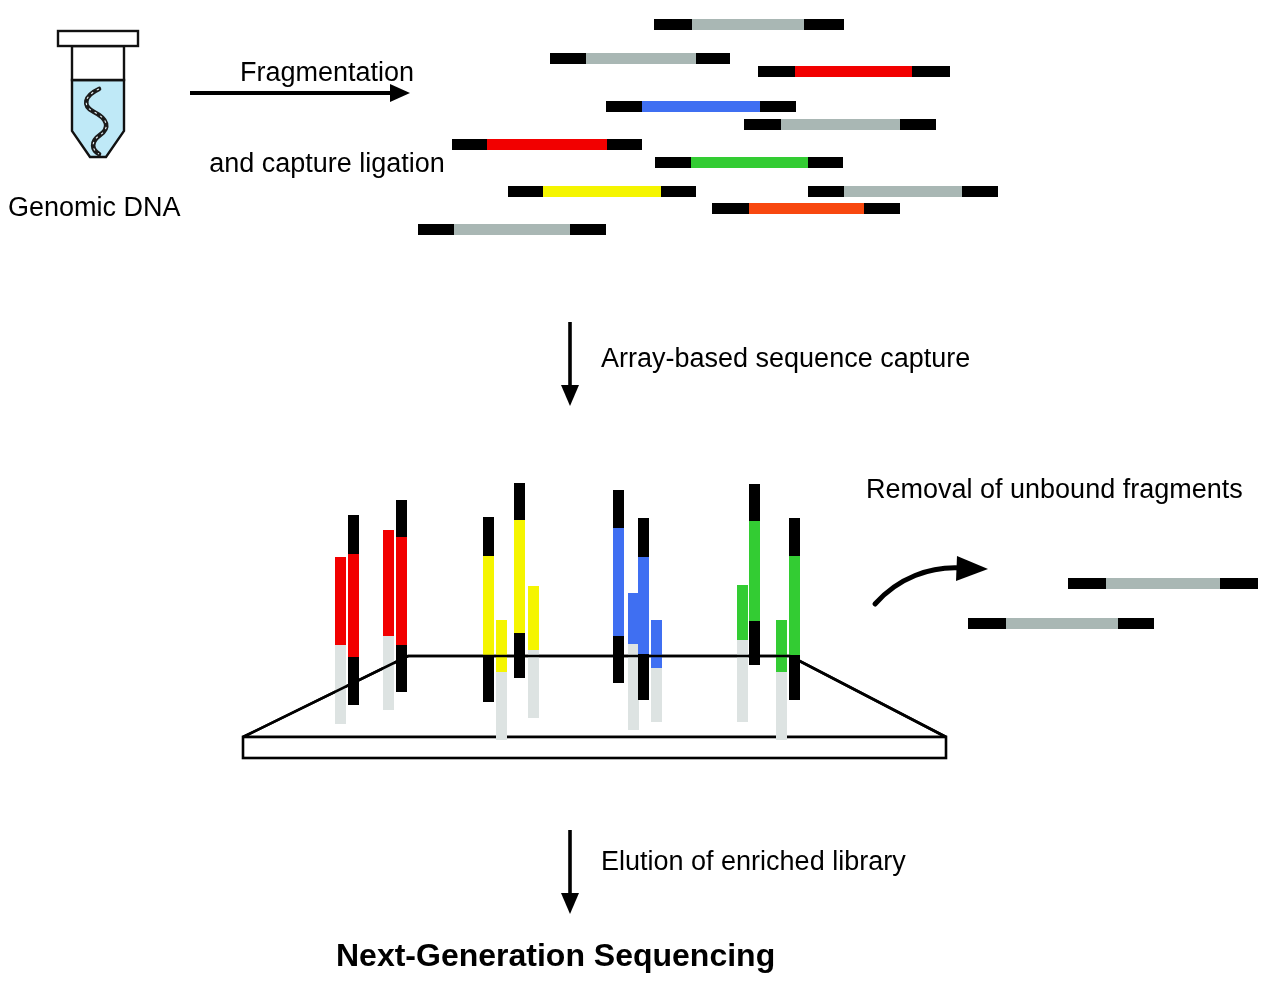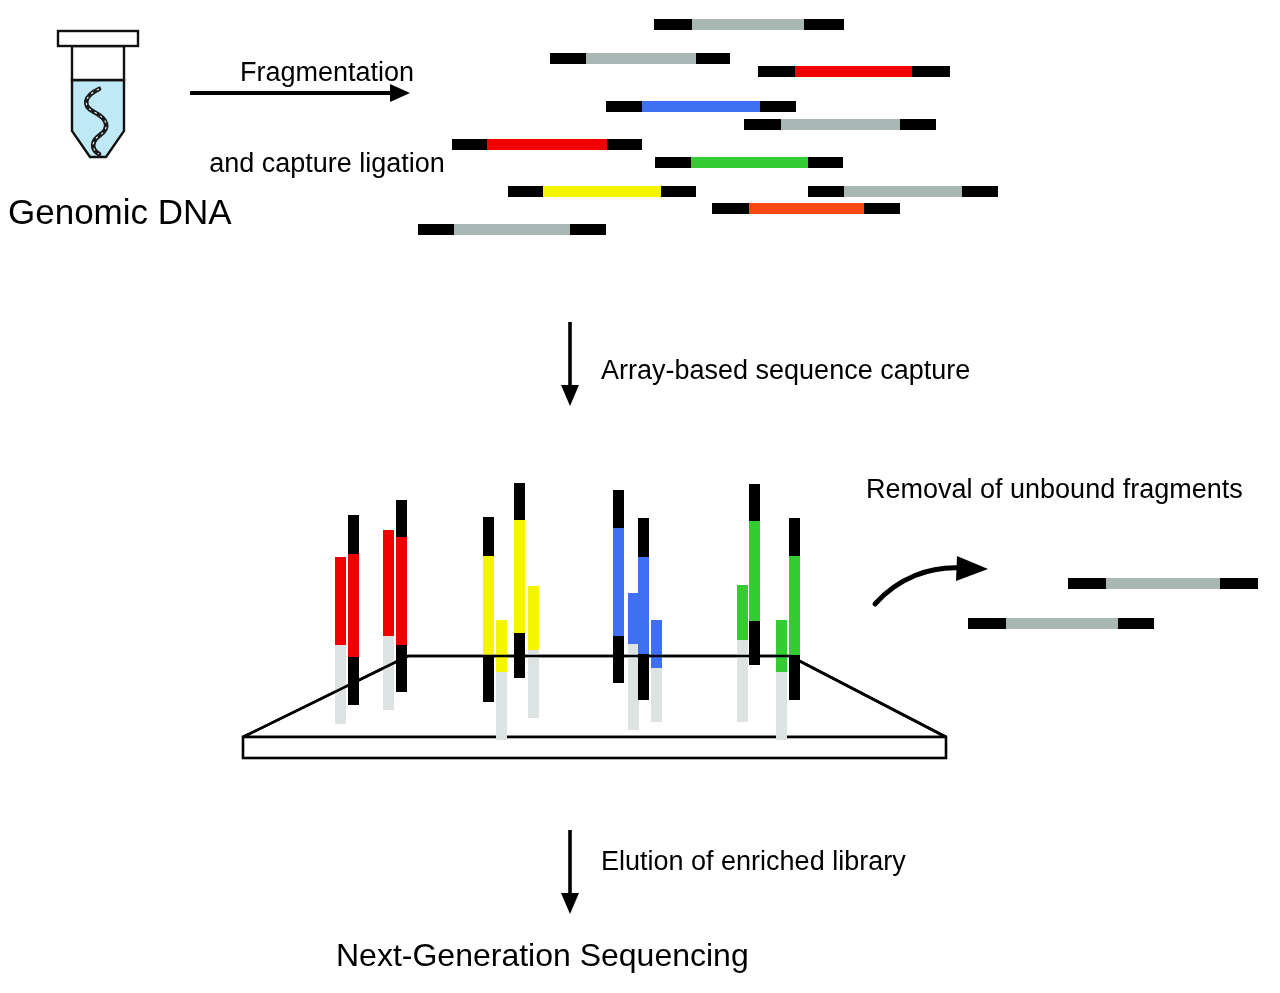--- a/index.html
+++ b/index.html
@@ -7,36 +7,36 @@
     width:1280px;height:993px;
     font-family:"Liberation Sans", sans-serif;
     color:#000;
     overflow:hidden;
     position:relative;
   }
   #stage{position:relative;width:1044px;height:993px;padding-left:29px;}
   svg.layer{position:absolute;left:0;top:0;width:1280px;height:993px;}
   .lbl{position:absolute;white-space:pre;line-height:1.12;}
   .lbl-step{font-size:27px;}
-  .lbl-title{font-size:32px;font-weight:normal;}
-  .lbl-genomic{font-size:35px;}
+  .lbl-title{font-size:32px;font-weight:bold;}
+  .lbl-genomic{font-size:27px;}
 </style>
 </head>
 <body>
 
 <div id="stage">
 
   <div class="lbl lbl-step" style="left:207px;top:-3px;text-align:center;width:240px;">
     <div>Fragmentation</div>
     <div>and capture ligation</div>
   </div>
 
   <div class="lbl lbl-genomic" style="left:8px;top:192px;">Genomic DNA</div>
 
-  <div class="lbl lbl-step" style="left:601px;top:355px;text-align:right;">Array-based sequence capture</div>
+  <div class="lbl lbl-step" style="left:601px;top:343px;text-align:right;">Array-based sequence capture</div>
 
   <div class="lbl lbl-step" style="left:866px;top:474px;">Removal of unbound fragments</div>
 
   <div class="lbl lbl-step" style="left:601px;top:846px;text-align:center;">Elution of enriched library</div>
 
   <div class="lbl lbl-title" style="left:336px;top:938px;">Next-Generation Sequencing</div>
 
   <svg class="layer" viewBox="0 0 1280 993">
     <defs>
       <marker id="ah" markerWidth="10" markerHeight="8" refX="9.5" refY="4" orient="auto" markerUnits="userSpaceOnUse">

